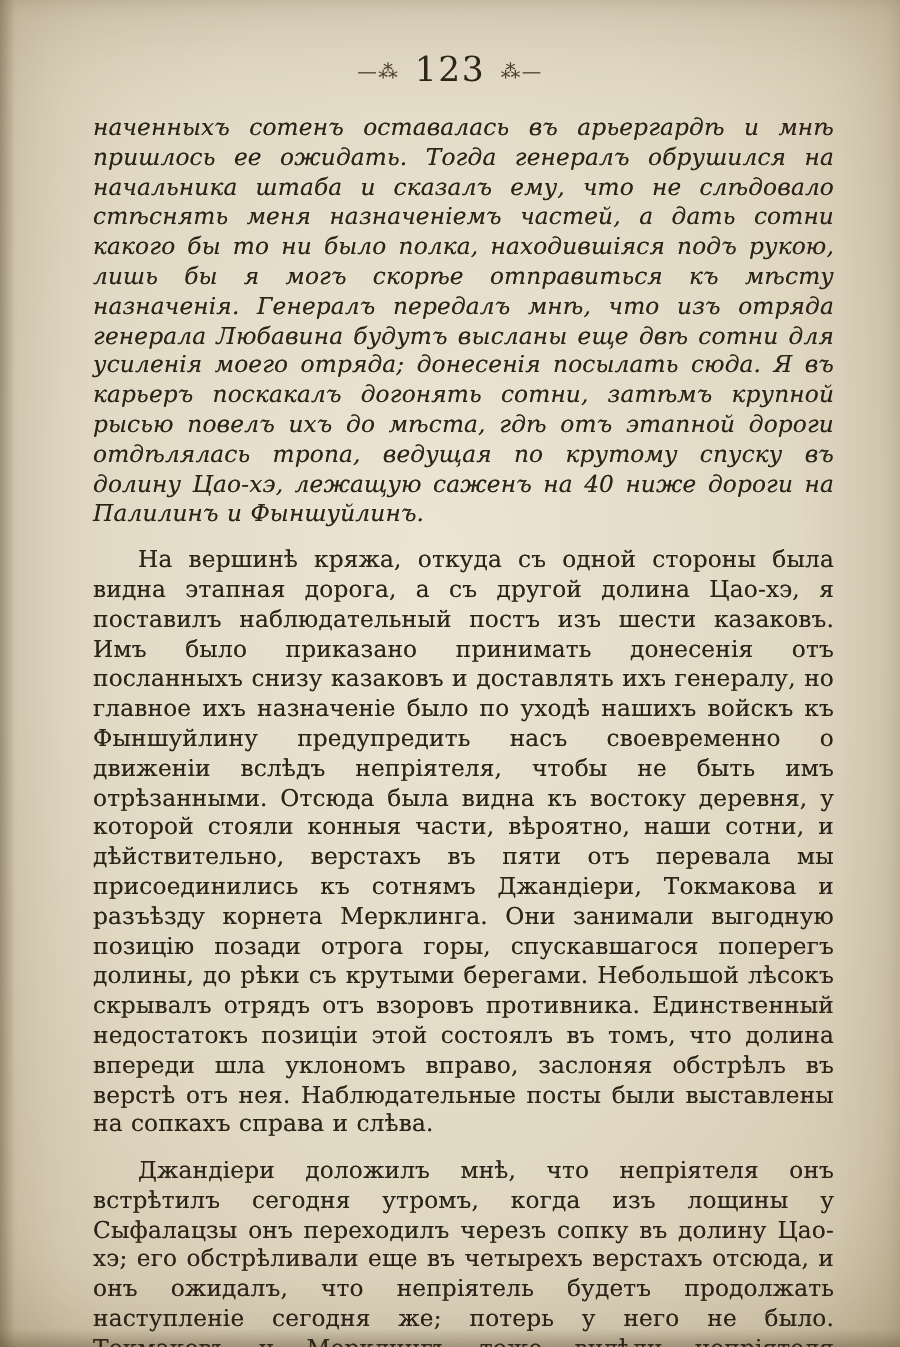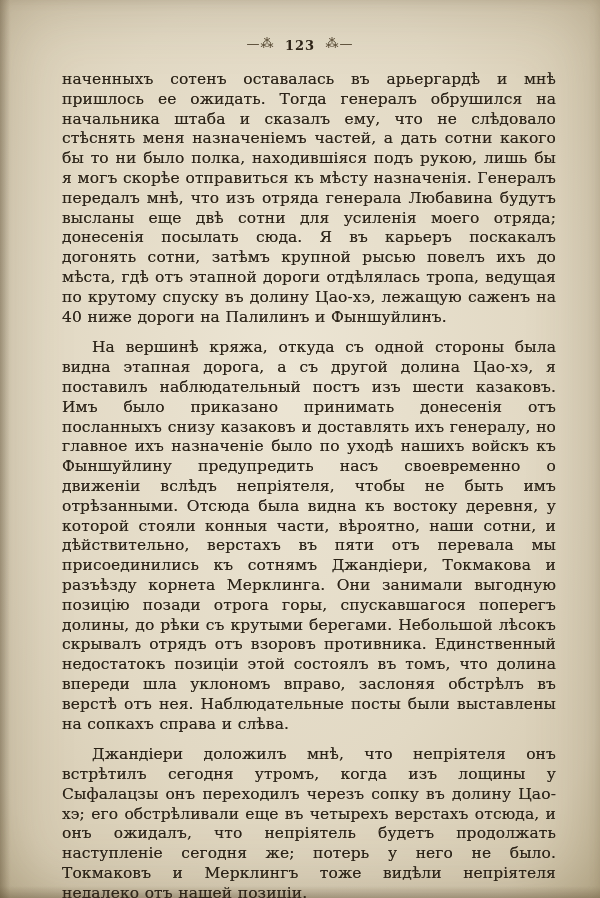--- a/index.html
+++ b/index.html
@@ -50,41 +50,42 @@
     user-select: none;
   }
   .page-header .orn {
     font-size: 13px;
     color: #4a3c26;
     position: relative;
     top: -2px;
     padding: 0 4px;
   }
   .page-number {
-    font-weight: bold;
-    font-size: 13px;
+    font-weight: normal;
+    font-size: 23px;
   }
   .text-block {
     margin: 16px 44px 0 62px;
     width: 494px;
     text-align: justify;
     font-size: 15.5px;
     line-height: 19.8px;
     letter-spacing: 0.1px;
     word-spacing: 0.5px;
     color: #2b2318;
     text-shadow: 0 0 0.4px rgba(43,35,24,0.55);
   }
   .text-block p {
     margin: 0 0 11px 0;
     text-indent: 30px;
     hyphens: auto;
   }
   .text-block p.continued {
     text-indent: 0;
+    font-style: italic;
   }
 </style>
 </head>
 <body>
 
 <div class="page">
 
   <div class="page-header">
     <span class="orn">—⁂</span>
     <span class="page-number">123</span>

